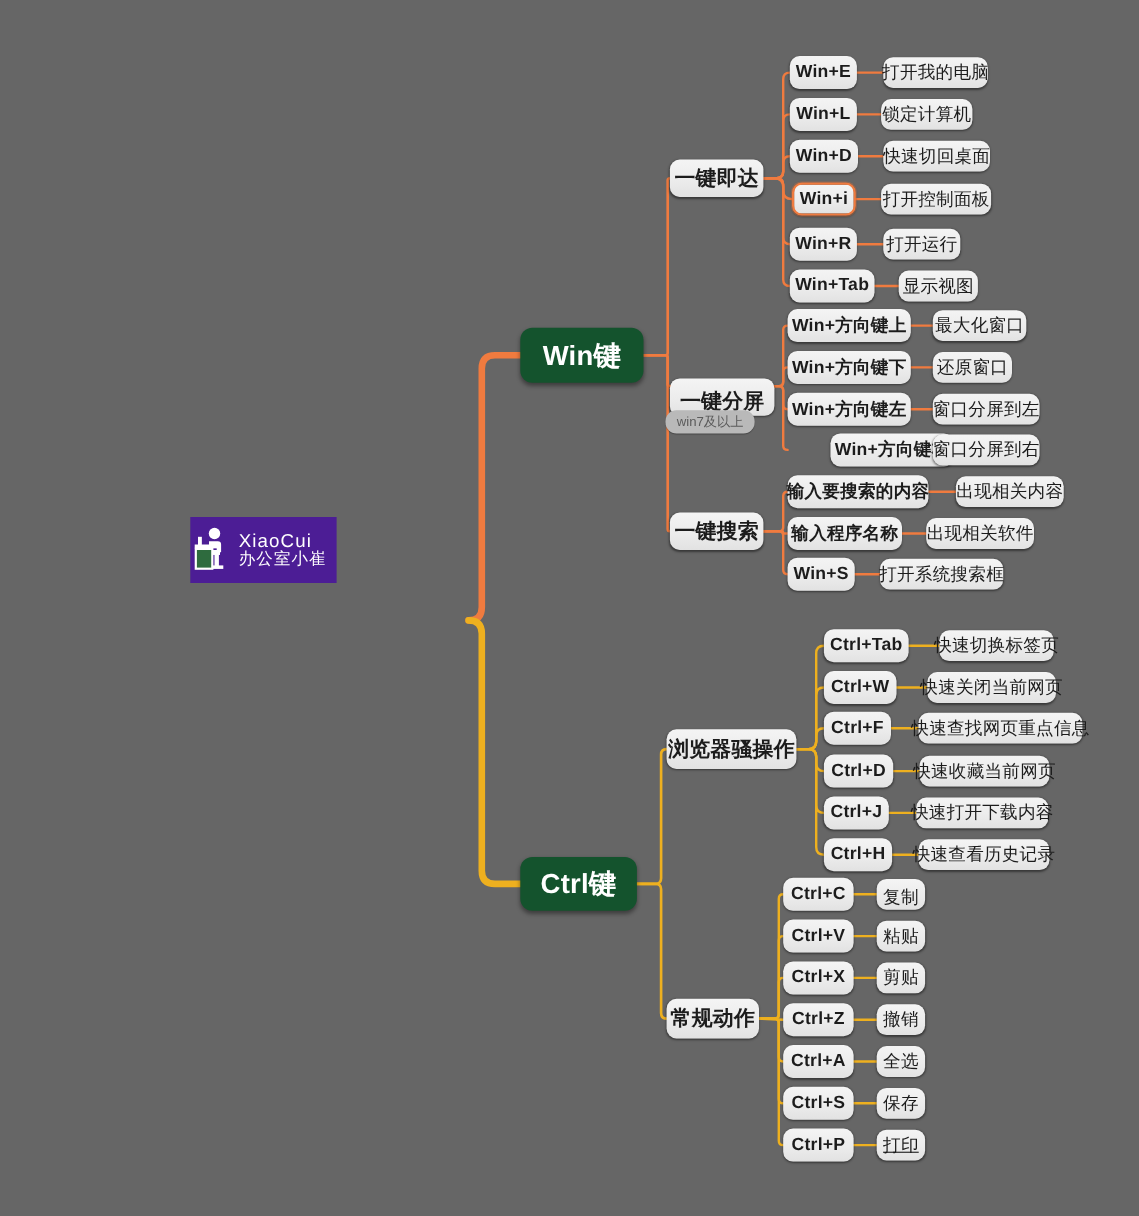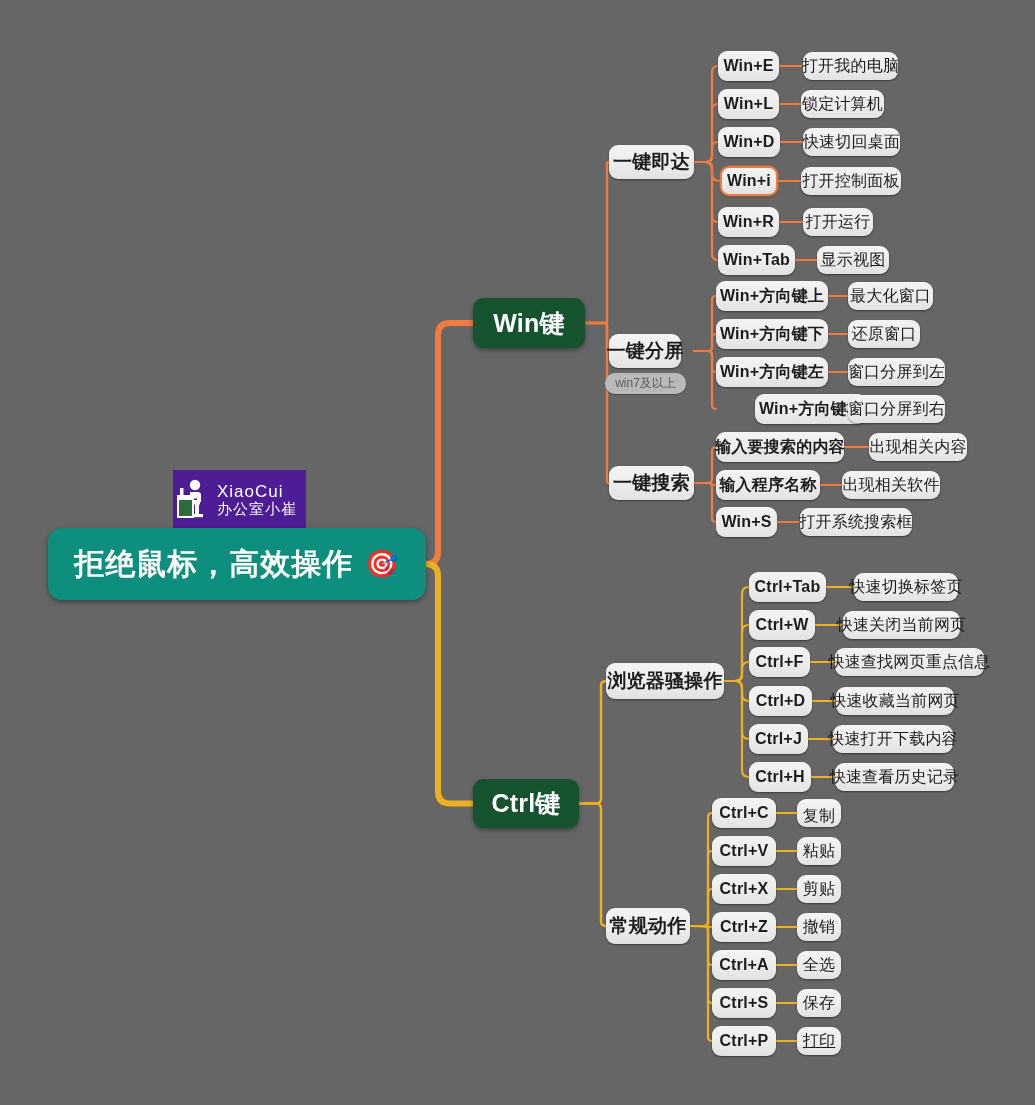--- a/index.html
+++ b/index.html
@@ -192,24 +192,20 @@
       <rect x="6" y="24" width="13" height="16" fill="#2e6b3e"></rect>
       <rect x="4" y="19" width="21" height="3.5" fill="#ffffff"></rect>
       <rect x="7" y="12" width="3.5" height="8" fill="#ffffff"></rect>
     </svg>
     <div class="logo-text">
       <span class="logo-en">XiaoCui</span>
       <span class="logo-cn">办公室小崔</span>
     </div>
   </div>
 
-  <div class="node central" id="central" style="left: 48px; top: 528px; width: 378px; height: 72px;">
-    <span>拒绝鼠标，高效操作</span>
-    <span class="emoji">🎯</span>
-  </div>
 
 <div class="node mainbranch" style="left: 473px; top: 298px; width: 112px; height: 50px;">
       <span>Win键</span>
     </div>
     <div class="node lvl2" style="left: 609px; top: 145px; width: 85px; height: 34px;">
       <span>一键即达</span>
     </div>
     <div class="node key" style="left: 718px; top: 51px; width: 61px; height: 30px;">
       <span>Win+E</span>
     </div>
@@ -239,21 +235,21 @@
     </div>
     <div class="node desc" style="left: 803px; top: 208px; width: 70px; height: 28px;">
       <span>打开运行</span>
     </div>
     <div class="node key" style="left: 718px; top: 245px; width: 77px; height: 30px;">
       <span>Win+Tab</span>
     </div>
     <div class="node desc" style="left: 817px; top: 246px; width: 72px; height: 28px;">
       <span>显示视图</span>
     </div>
-    <div class="node lvl2" style="left: 609px; top: 334px; width: 72px; height: 34px;">
+    <div class="node lvl2" style="left: 609px; top: 344px; width: 95px; height: 34px; align-items: flex-end;">
       <span>一键分屏</span>
     </div>
     <div class="tag" style="left: 605px; top: 373px; width: 81px; height: 21px;">win7及以上</div>
     <div class="node key" style="left: 716px; top: 281px; width: 112px; height: 30px;">
       <span>Win+方向键上</span>
     </div>
     <div class="node desc" style="left: 848px; top: 282px; width: 85px; height: 28px;">
       <span>最大化窗口</span>
     </div>
     <div class="node key" style="left: 716px; top: 319px; width: 112px; height: 30px;">

